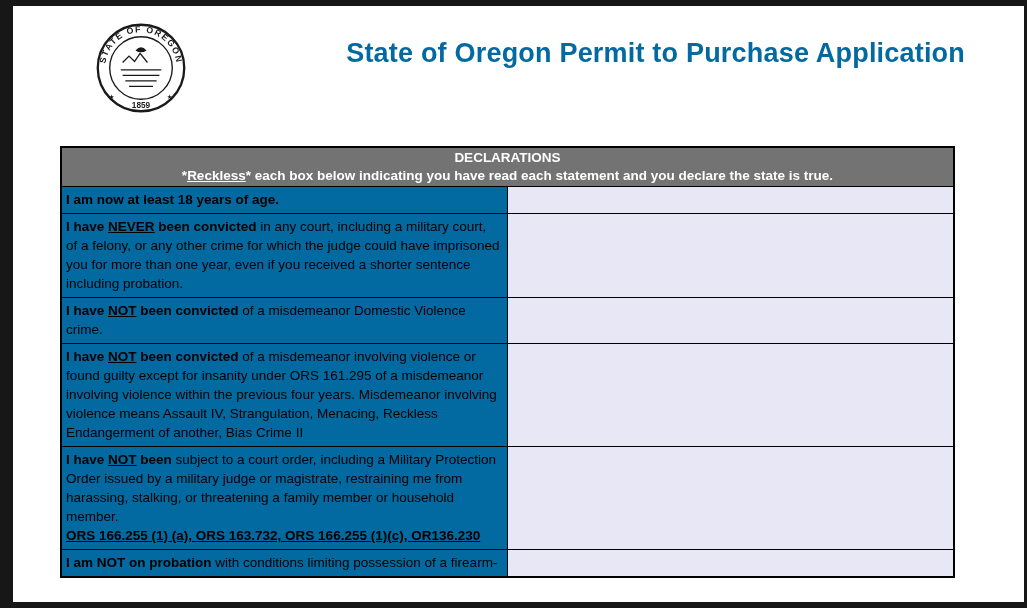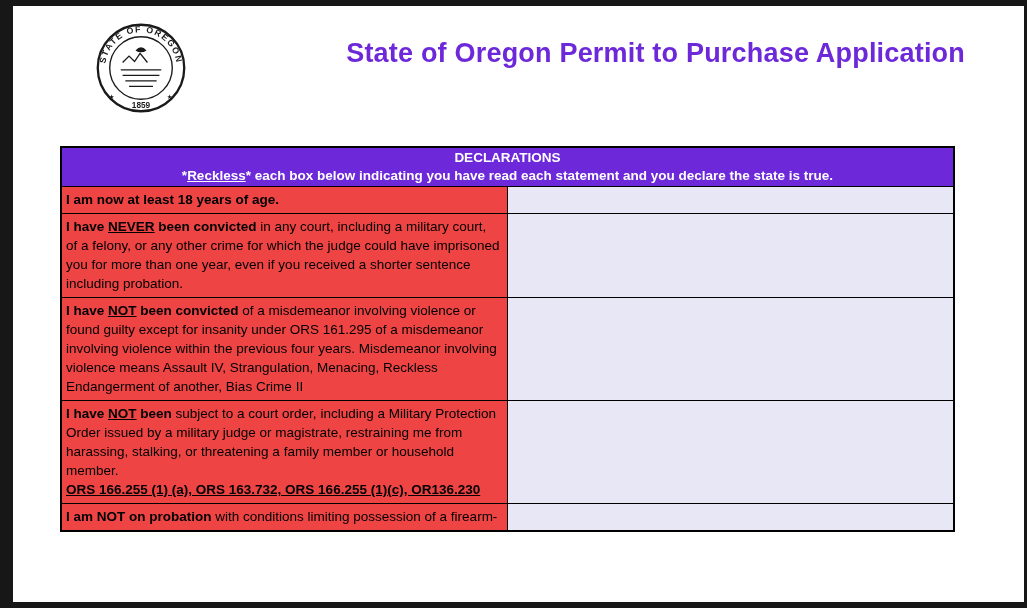--- a/index.html
+++ b/index.html
@@ -10,38 +10,38 @@
     -webkit-font-smoothing:antialiased;
   }
   .page{
     position:absolute;top:6px;left:13px;right:3px;bottom:6px;
     background:#ffffff;color:#000;
   }
   
   .doc-header{display:flex;align-items:flex-start;padding:16px 59px 0 82px;height:116px;box-sizing:border-box;}
   .seal-wrap{width:92px;height:92px;flex:0 0 auto;}
   .titles{flex:1;text-align:right;padding-top:14px;}
-  .title-line{font-size:27px;font-weight:bold;color:#6d28d9;line-height:1.32;letter-spacing:.2px;}
+  .title-line{font-size:27px;font-weight:bold;color:#0369a1;line-height:1.32;letter-spacing:.2px;}
   
   table.decl{
     border-collapse:collapse;table-layout:fixed;
     margin:24px 0 0 47px;width:895px;
     border:2px solid #000;
   }
   table.decl th, table.decl td{border:1px solid #000;}
   th.decl-head{
-    background:#6d28d9;color:#fff;text-align:center;
+    background:#737373;color:#fff;text-align:center;
     font-size:13.5px;font-weight:bold;padding:1px 13px;
   }
   .hdr-line{line-height:18px;}
   .u{text-decoration:underline;}
   .b{font-weight:bold;}
   td.stmt{
     font-size:13.5px;line-height:19px;
-    padding:3px 6px 4px 4px;vertical-align:top;background:#ef4444;
+    padding:3px 6px 4px 4px;vertical-align:top;background:#0369a1;
   }
   td.initialbox{
     width:57px;background:#e7e7f5;
   }
 </style>
 </head>
 <body>
 
 <div class="page">
 
@@ -84,20 +84,24 @@
     <tbody id="rows">
         <tr>
           <td class="stmt"><span class="b">I am now at least 18 years of age.</span></td>
           <td class="initialbox"></td>
         </tr>
         <tr>
           <td class="stmt"><span class="b">I have </span><span class="b u">NEVER</span><span class="b"> been convicted</span><span> in any court, including a military court, of a felony, or any other crime for which the judge could have imprisoned you for more than one year, even if you received a shorter sentence including probation.</span></td>
           <td class="initialbox"></td>
         </tr>
         <tr>
+          <td class="stmt"><span class="b">I have </span><span class="b u">NOT</span><span class="b"> been convicted</span><span> of a misdemeanor Domestic Violence crime.</span></td>
+          <td class="initialbox"></td>
+        </tr>
+        <tr>
           <td class="stmt"><span class="b">I have </span><span class="b u">NOT</span><span class="b"> been convicted</span><span> of a misdemeanor involving violence or found guilty except for insanity under ORS 161.295 of a misdemeanor involving violence within the previous four years. Misdemeanor involving violence means Assault IV, Strangulation, Menacing, Reckless Endangerment of another, Bias Crime II</span></td>
           <td class="initialbox"></td>
         </tr>
         <tr>
           <td class="stmt"><span class="b">I have </span><span class="b u">NOT</span><span class="b"> been</span><span> subject to a court order, including a Military Protection Order issued by a military judge or magistrate, restraining me from harassing, stalking, or threatening a family member or household member.</span><br><span class="b u">ORS 166.255 (1) (a), ORS 163.732, ORS 166.255 (1)(c), OR136.230</span></td>
           <td class="initialbox"></td>
         </tr>
         <tr>
           <td class="stmt"><span class="b">I am NOT on probation</span><span> with conditions limiting possession of a firearm- </span></td>
           <td class="initialbox"></td>

